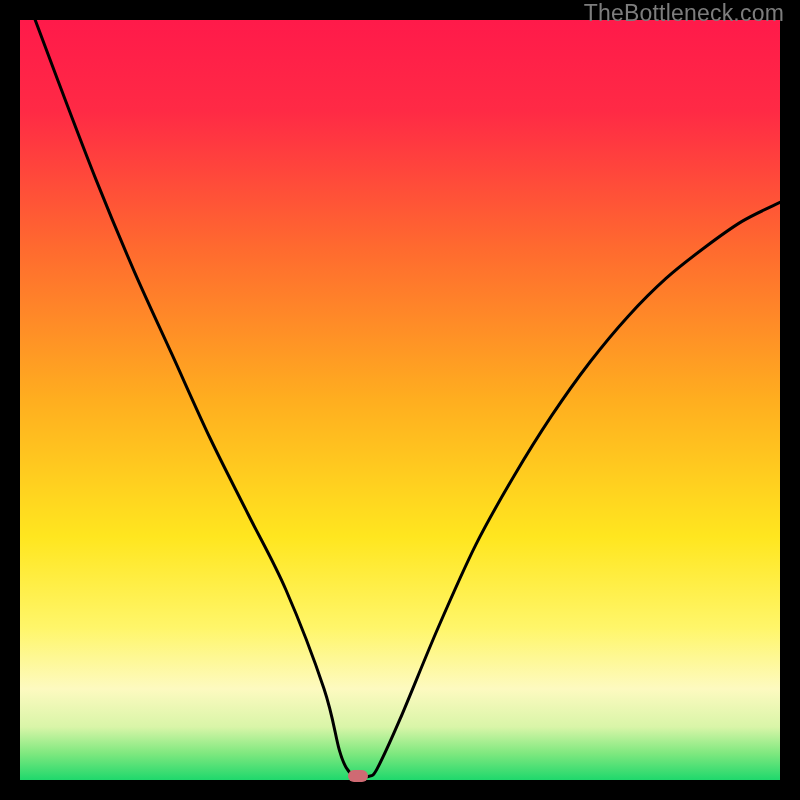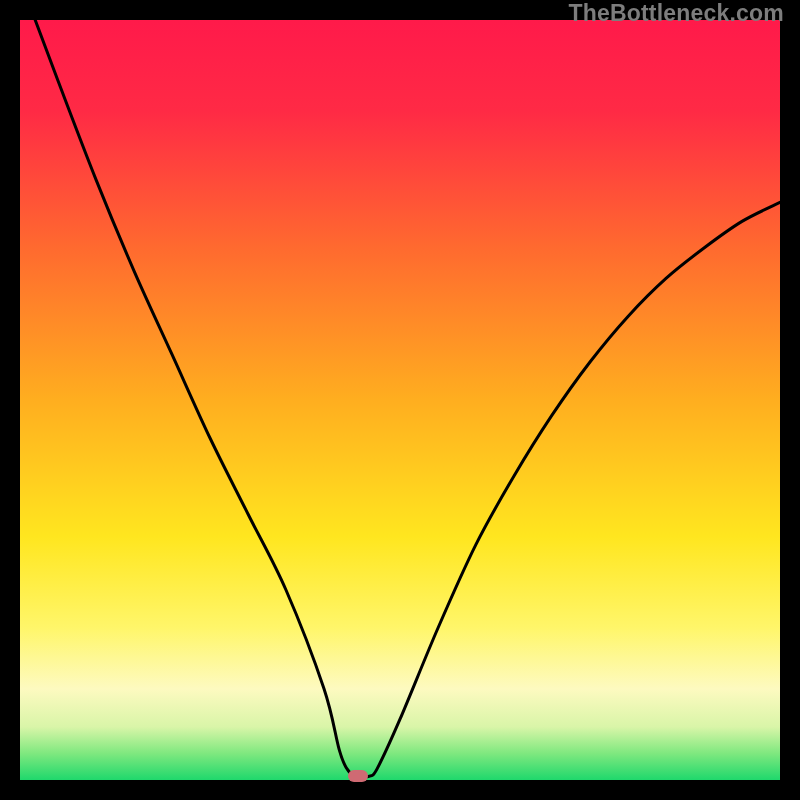--- a/index.html
+++ b/index.html
@@ -25,21 +25,21 @@
     top: 0;
     width: 760px;
     height: 760px;
   }
   .watermark {
     position: absolute;
     top: 0px;
     right: 16px;
     color: #7d7d7d;
     font-size: 23px;
-    font-weight: 700;
+    font-weight: 400;
     letter-spacing: 0.2px;
   }
   .marker {
     position: absolute;
     width: 20px;
     height: 12px;
     border-radius: 6px;
     background: #cf6a73;
     transform: translate(-50%, -50%);
   }

